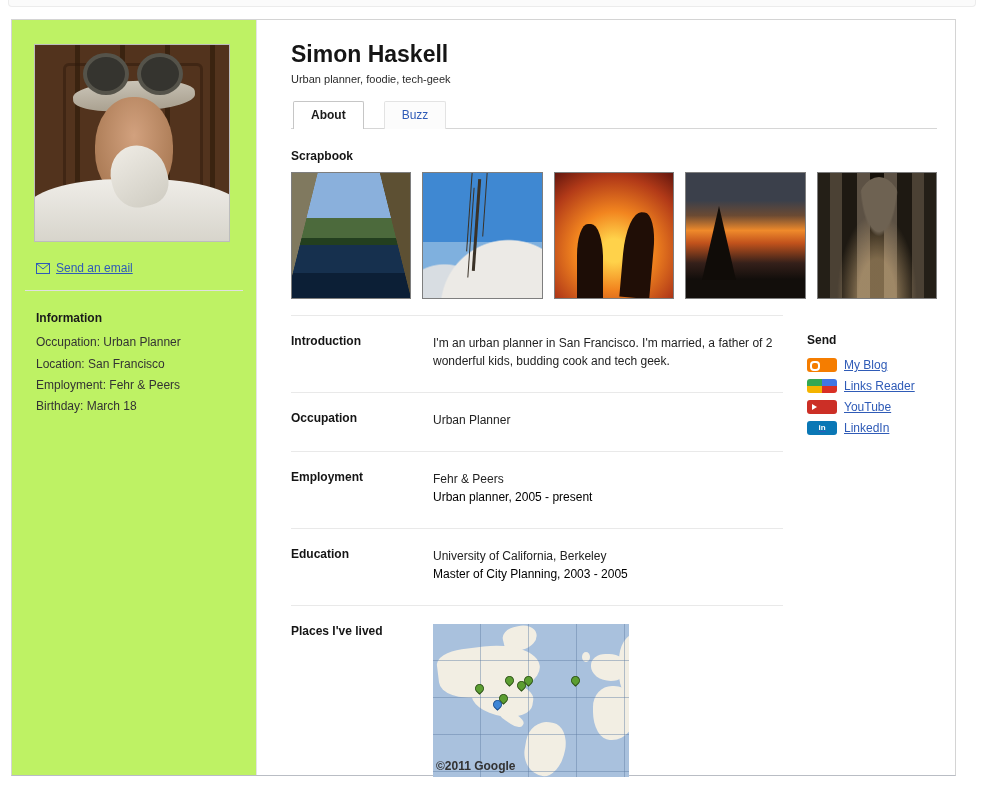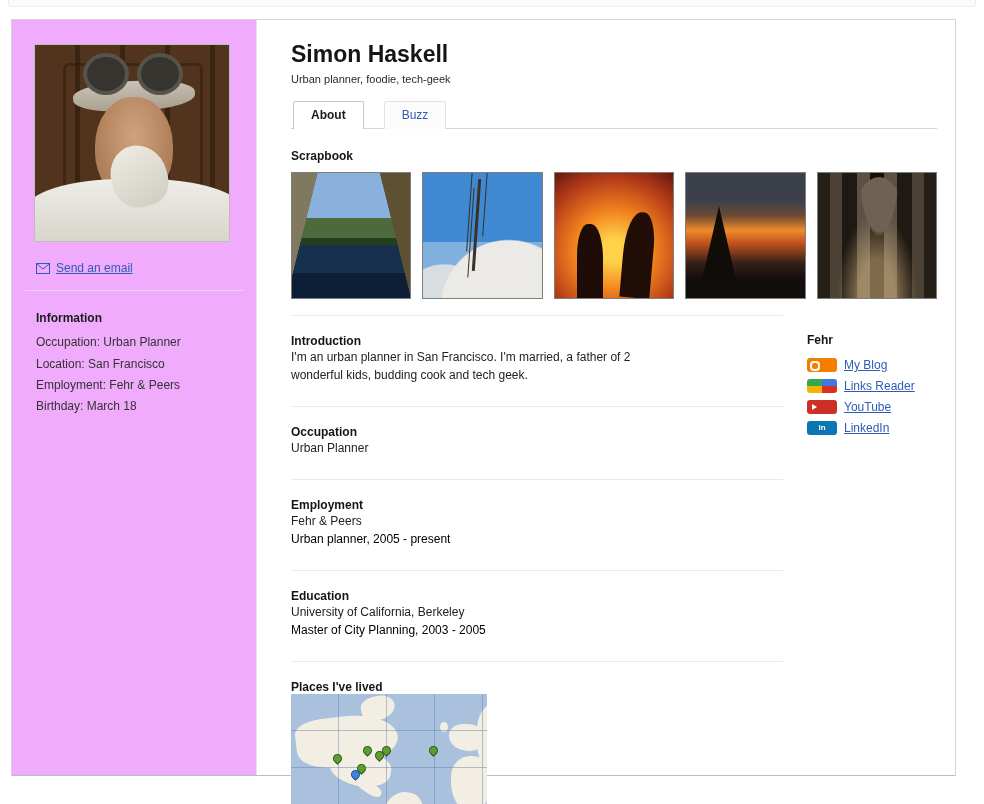--- a/index.html
+++ b/index.html
@@ -15,21 +15,21 @@
     border: 1px solid #ececec; border-top: none; border-radius: 0 0 4px 4px;
     background: #fbfbfb;
   }
   .card {
     position: absolute; left: 11px; top: 19px; width: 945px; height: 757px;
     background: #fff; border: 1px solid #d4d4d4; border-bottom-color: #b9bdc4;
   }
   
   .sidebar {
     position: absolute; left: 0; top: 0; bottom: 0; width: 245px;
-    background: #f0abfc; border-right: 1px solid #e4e4e4;
+    background: #bef264; border-right: 1px solid #e4e4e4;
   }
   .profile-photo {
     position: absolute; left: 22px; top: 24px; width: 196px; height: 198px;
     border: 1px solid #bdbdbd; overflow: hidden;
     background: repeating-linear-gradient(90deg, #52331d 0 40px, #3a2310 40px 45px), #4a2c1a;
   }
   .pp-panel { position:absolute; left:28px; top:18px; width:140px; height:150px;
     border:3px solid #2e1a0c; border-radius:6px; opacity:.5; }
   .pp-band { position: absolute; left: 38px; top: 36px; width: 122px; height: 30px;
     background: linear-gradient(#c9c3b6, #a89f8e); border-radius: 45%; transform: rotate(-3deg); }
@@ -85,21 +85,21 @@
     border-left: 17px solid rgba(0,0,0,0); border-right: 17px solid rgba(0,0,0,0);
     border-bottom: 74px solid #100c08; }
   .ph-cathedral { background:
     radial-gradient(ellipse at 50% 100%, rgba(214,180,130,.55) 0 22%, rgba(0,0,0,0) 48%),
     linear-gradient(90deg, #241f17 0 10%, #4b4134 10% 20%, #1e1912 20% 33%, #5c5144 33% 44%, #151009 44% 56%, #5c5144 56% 67%, #1e1912 67% 80%, #4b4134 80% 90%, #241f17 90%); }
   .ph-cathedral::after { content:""; position:absolute; left:38px; top:4px; width:46px; height:70px;
     background: radial-gradient(ellipse at 50% 0%, #6e6252 0 55%, rgba(0,0,0,0) 60%); border-radius: 50% 50% 0 0; }
   
   .sections { margin-top: 16px; position: relative; }
   .rows { width: 492px; }
-  .row { display: flex; padding: 18px 0 22px; border-top: 1px solid #e9e9e9; flex-direction: column; }
+  .row { display: flex; padding: 18px 0 22px; border-top: 1px solid #e9e9e9; }
   .row-label { width: 142px; flex-shrink: 0; font-size: 12px; font-weight: bold; color: #151515; }
   .row-content { font-size: 12px; color: #222; line-height: 1.5; width: 350px; }
   .row-content .secondary { color: #000000; }
   .row-content .primary { font-weight: normal; }
   .places-content { display: flex; gap: 14px; width: auto; }
   
   .map { width: 196px; height: 153px; position: relative; overflow: hidden; background: #a9c1dd; flex-shrink: 0; }
   .graticule { position: absolute; inset: 0;
     background-image:
       repeating-linear-gradient(180deg, rgba(0,0,0,0) 0 36px, rgba(96,126,164,.45) 36px 37px),
@@ -244,21 +244,21 @@
               <div class="pin" style="left:138px;top:52px;"></div>
               <div class="pin blue" style="left:60px;top:76px;"></div>
               <div class="map-attr">©2011 Google</div>
             </div>
           </div>
         </div>
 
       </div>
 
       <div class="links-panel">
-        <div class="links-heading">Fehr</div>
+        <div class="links-heading">Send</div>
         <div class="link-item">
           <span class="favicon fav-blogger"></span>
           <span>My Blog</span>
         </div>
         <div class="link-item">
           <span class="favicon fav-reader"></span>
           <span>Links Reader</span>
         </div>
         <div class="link-item">
           <span class="favicon fav-youtube"></span>

